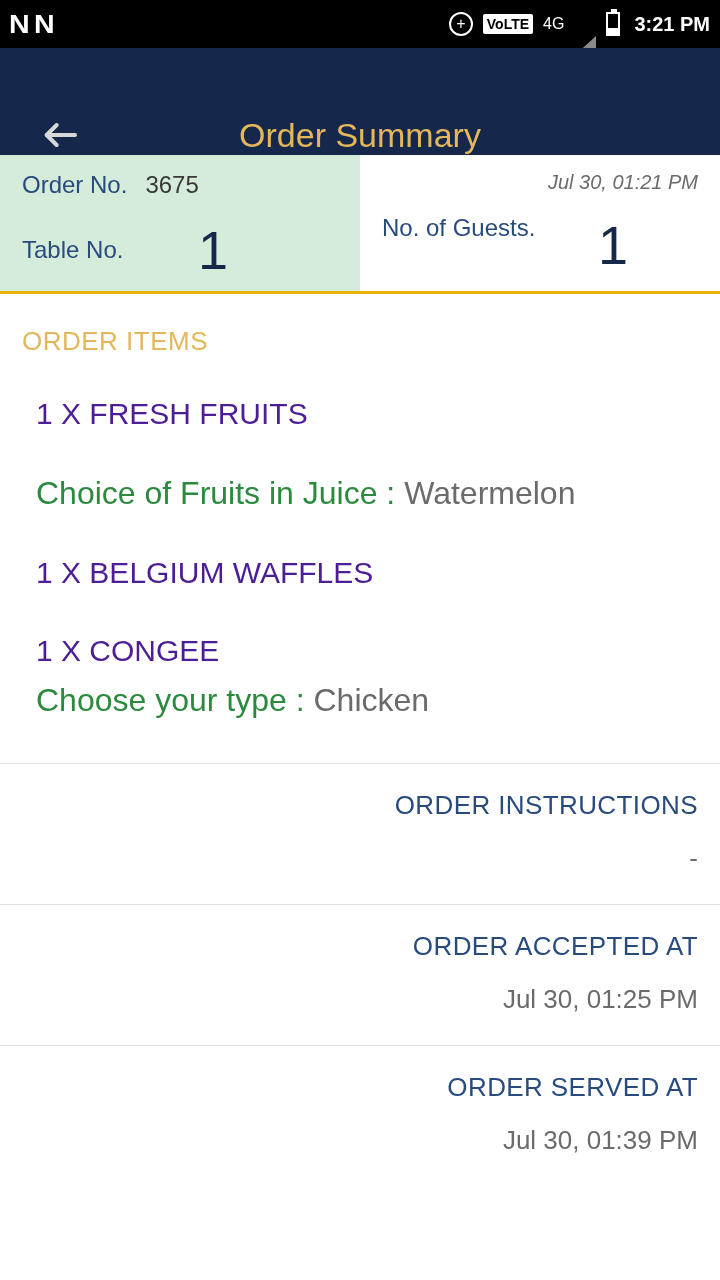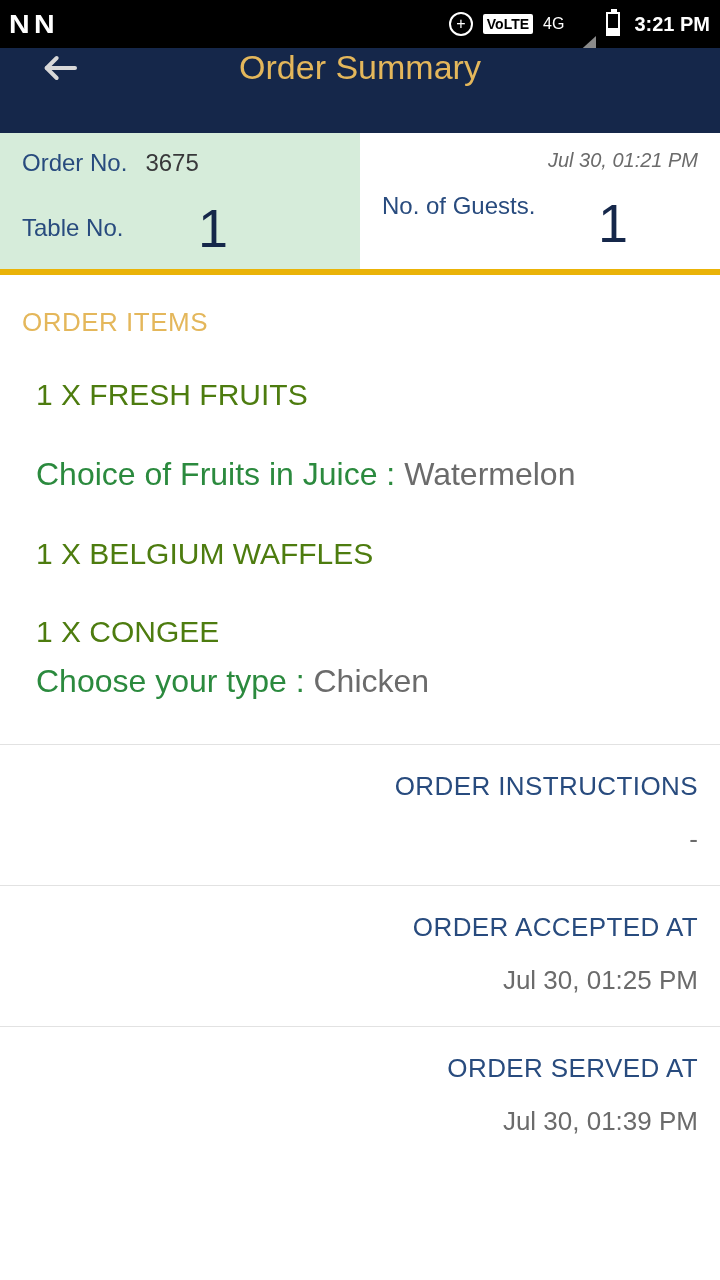--- a/index.html
+++ b/index.html
@@ -14,42 +14,42 @@
     font-size: 22px;
     font-weight: 500;
   }
   .status-left { display:flex; gap:6px; flex:0 0 auto; }
   .status-right { display:flex; align-items:center; gap:10px; flex:1; justify-content:flex-end; }
   .status-time { font-size: 20px; font-weight: 700; margin-left: 4px; }
   .volte-badge { background:#fff; color:#000; font-weight:700; font-size:14px; padding:2px 4px; border-radius:2px; }
   .fourg { font-size:16px; font-weight:500; }
   .app-bar {
     background: #15274a;
-    height: 85px;
+    height: 107px;
     display: flex;
-    align-items: flex-start;
+    align-items: flex-end;
     position: relative;
   }
   .back-arrow {
     position:absolute;
     left: 40px;
     display:flex;
     align-items:center;
     justify-content:center;
   }
   .app-title {
     color: #e4b75b;
     font-size: 34px;
     font-weight: 400;
     text-align:center;
     flex:1;
   }
   .info-row {
     display:flex;
-    border-bottom:6px solid #eab308;
+    border-bottom:3px solid #eab308;
   }
   .info-left {
     width: 360px;
     background: #d6ecda;
     padding: 16px 22px 10px 22px;
   }
   .info-right {
     flex:1;
     background:#fff;
     padding: 16px 22px 10px 22px;
@@ -63,21 +63,21 @@
   .big-num { color:#15274a; font-size:54px; font-weight:300; padding-right:110px;}
   .info-right .ts { color:#6b6b6b; font-style:italic; font-size:20px; text-align:right; margin-bottom:20px;}
   .guests-line { display:flex; align-items:flex-start; justify-content:space-between; }
   .big-num-r { color:#15274a; font-size:54px; font-weight:300; padding-right:70px;}
   .section-items { padding: 32px 22px 0 22px; }
   .order-items-hdr { color:#e4b75b; font-size:26px; font-weight:400; letter-spacing:0.5px; margin-bottom:40px;}
   .item {
     margin-left:14px;
     margin-bottom:44px;
   }
-  .item-title { font-family: Verdana, Geneva, sans-serif; color:#4d7c0f; font-size:30px; font-weight:400; }
+  .item-title { font-family: Verdana, Geneva, sans-serif; color:#4c1d95; font-size:30px; font-weight:400; }
   .item-sub { margin-top:14px; font-size:32px; font-family: Verdana, Geneva, sans-serif;}
   .sub-label { color:#2b8a3e; }
   .sub-val { color:#6b6b6b; }
   .section-block {
     border-top:1px solid #e2e2e2;
     padding: 26px 22px 30px 22px;
     text-align: right;
   }
   .section-hdr { color:#284b7e; font-size:26px; margin-bottom:22px; letter-spacing:0.4px;}
   .section-val { color:#6b6b6b; font-size:26px; }

